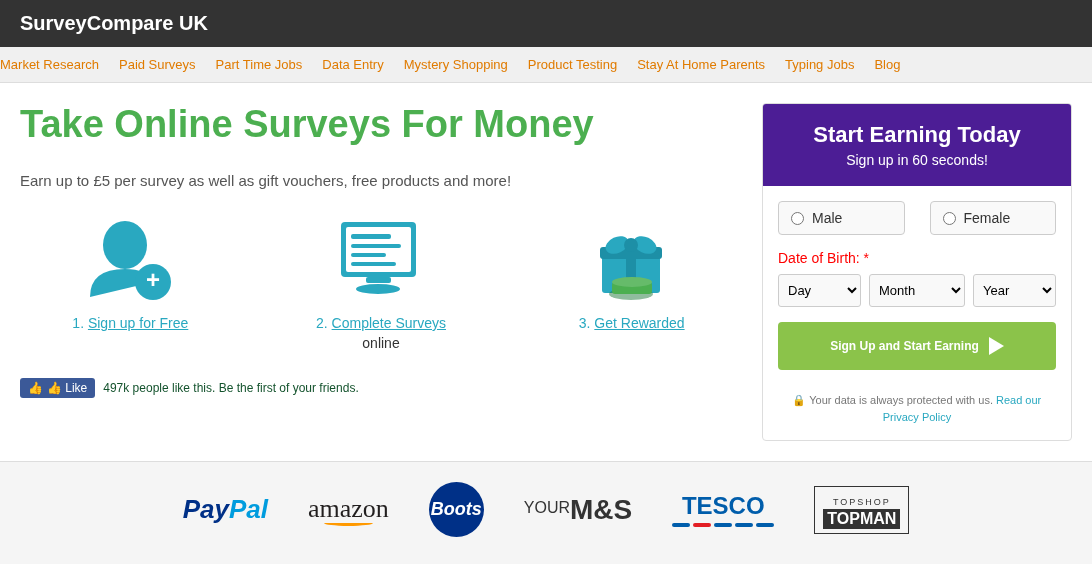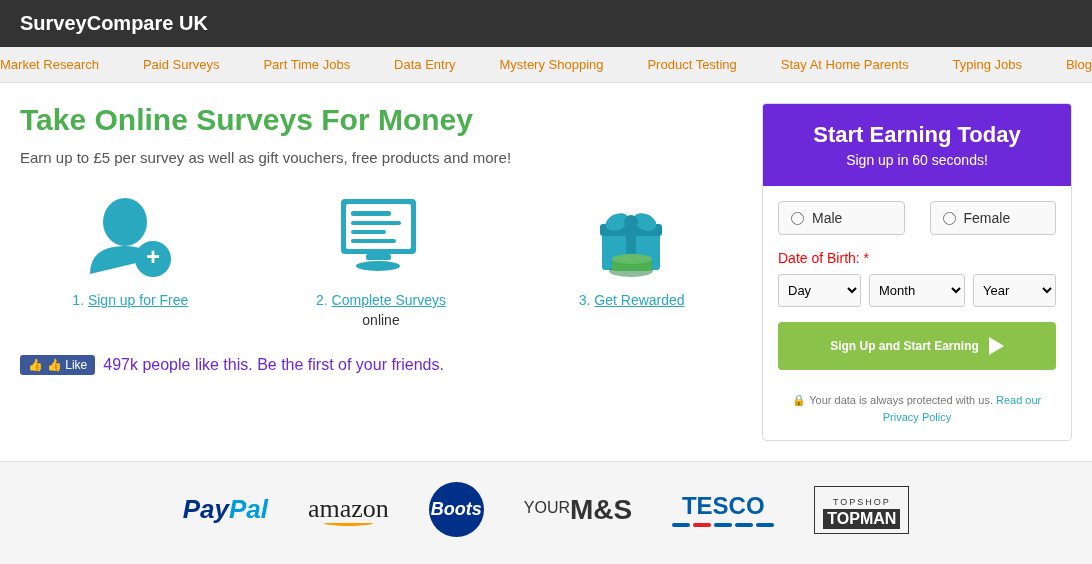--- a/index.html
+++ b/index.html
@@ -14,21 +14,21 @@
       color: #fff;
       font-size: 20px;
       font-weight: bold;
     }
 
     
     .nav {
       background: #f0f0f0;
       border-bottom: 1px solid #ddd;
       display: flex;
-      justify-content: space-between;
+      justify-content: flex-start;
       gap: 20px;
       padding: 10px 0;
     }
     .nav a {
       color: #e07b00;
       text-decoration: none;
       font-size: 13px;
     }
 
     
@@ -40,23 +40,23 @@
       gap: 20px;
       background: #fff;
     }
 
     
     .left-content {
       flex: 1;
     }
     .hero-title {
       color: #4caf50;
-      font-size: 30px;
+      font-size: 38px;
       font-weight: bold;
-      margin-bottom: 12px;
+      margin-bottom: 26px;
     }
     .hero-subtitle {
       color: #555;
       font-size: 15px;
       margin-bottom: 25px;
     }
 
     
     .steps {
       display: flex;
@@ -100,35 +100,35 @@
       border: none;
       padding: 3px 8px;
       font-size: 12px;
       border-radius: 3px;
       cursor: pointer;
       display: flex;
       align-items: center;
       gap: 4px;
     }
     .fb-text {
-      font-size: 16px;
-      color: #6d28d9;
+      font-size: 12px;
+      color: #14532d;
     }
 
     
     .right-panel {
       width: 310px;
       background: #fff;
       border: 1px solid #ddd;
       border-radius: 4px;
       overflow: hidden;
       align-self: flex-start;
     }
     .panel-header {
-      background: #6d28d9;
+      background: #4c1d95;
       padding: 18px;
       text-align: center;
       color: white;
     }
     .panel-header-title {
       font-size: 22px;
       font-weight: bold;
     }
     .panel-header-sub {
       font-size: 14px;

